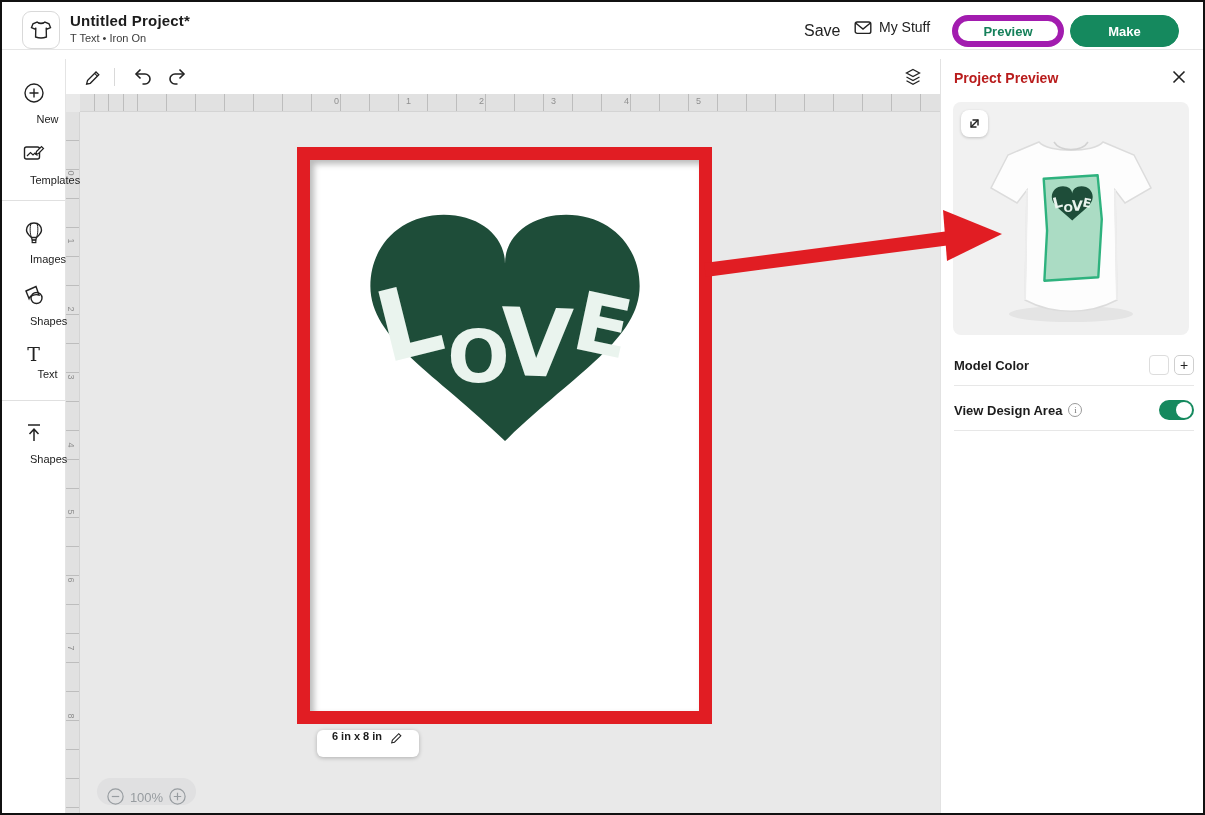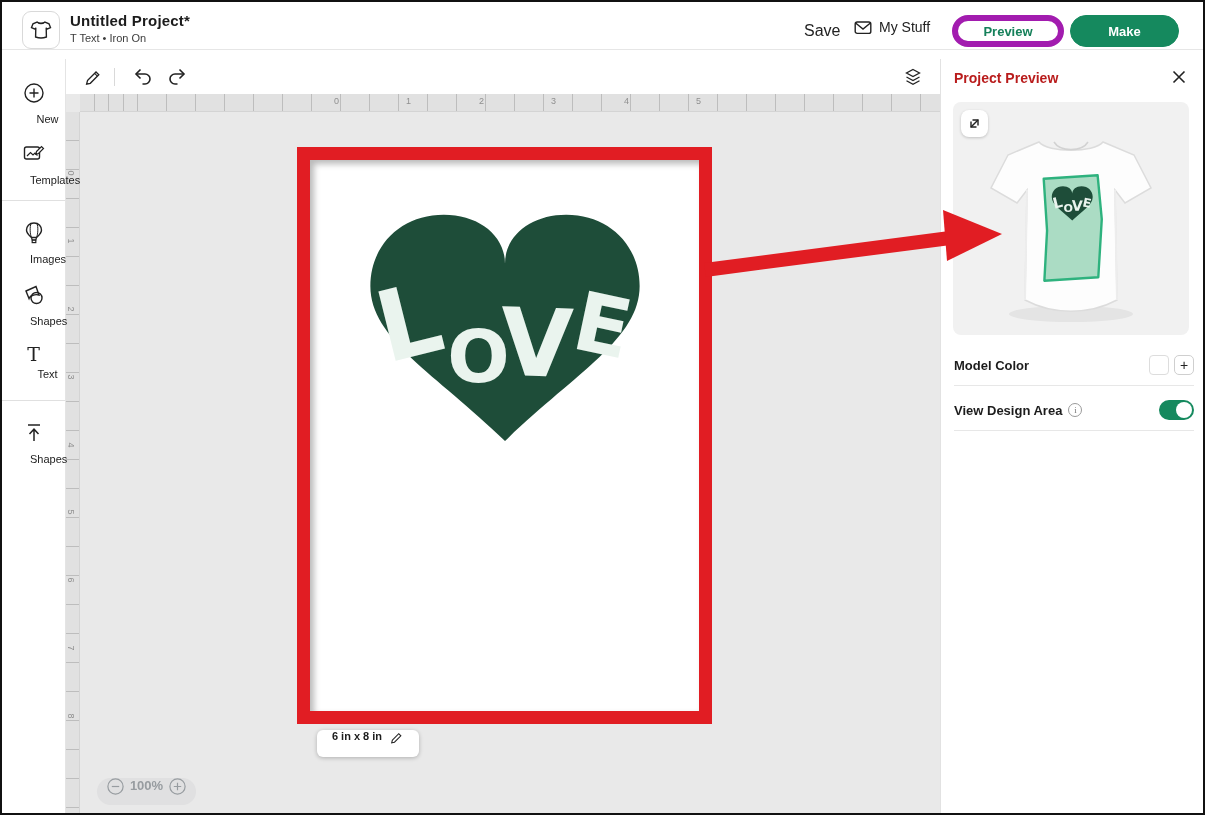--- a/index.html
+++ b/index.html
@@ -38,21 +38,21 @@
     background-image:repeating-linear-gradient(to bottom, transparent 0 13.6px, #bdbdbd 13.6px 14.5px); }
   .vruler span { position:absolute; left:2px; font-size:9px; color:#8f8f8f; transform:rotate(90deg); }
 
   .red-frame { position:absolute; left:231px; top:88px; width:415px; height:577px; border:13px solid #e11d23; background:#fff; z-index:2; }
   .page-inner { position:absolute; inset:0; background:#fff; box-shadow:inset 4px 4px 6px rgba(0,0,0,.28); display:flex; justify-content:center; }
   .heart-wrap { margin-top:40px; }
 
   .size-chip { position:absolute; left:251px; top:663px; width:102px; height:27px; background:#fff; border-radius:6px; box-shadow:0 1px 4px rgba(0,0,0,.25); display:flex; align-items:flex-start; justify-content:center; gap:7px; z-index:3; cursor:pointer;margin-top:8px; }
   .size-chip .txt { font-size:11px; font-weight:bold; color:#1c1c1c; }
 
-  .zoom-pill { position:absolute; left:31px; top:719px; width:99px; height:27px; background:#e0e0e1; border-radius:14px; display:flex; align-items:flex-start; justify-content:center; gap:6px; z-index:3;font-weight:bold; }
+  .zoom-pill { position:absolute; left:31px; top:719px; width:99px; height:27px; background:#e0e0e1; border-radius:14px; display:flex; align-items:flex-end; justify-content:center; gap:6px; z-index:3; }
   .zoom-pill .pct { font-size:13px; color:#979ca0; }
   .zoom-pill svg { cursor:pointer; }
 
   
   .panel { position:absolute; left:938px; top:57px; width:267px; height:758px; background:#fff; border-left:1px solid #e2e2e2; z-index:4; }
   .panel-title { position:absolute; left:13px; top:11px; font-size:14px; font-weight:bold; color:#b91c1c; }
   .panel-close { position:absolute; right:18px; top:10px; width:18px; height:18px; cursor:pointer; }
   .preview-box { position:absolute; left:12px; top:43px; width:236px; height:233px; background:#f1f1f1; border-radius:8px; overflow:hidden; }
   .expand-btn { position:absolute; left:8px; top:8px; width:27px; height:27px; background:#fff; border-radius:8px; box-shadow:0 1px 3px rgba(0,0,0,.2); display:flex; align-items:center; justify-content:center; cursor:pointer; z-index:2; }
   .prow { position:absolute; left:0; width:100%; display:flex; align-items:center; padding:0 13px; }

